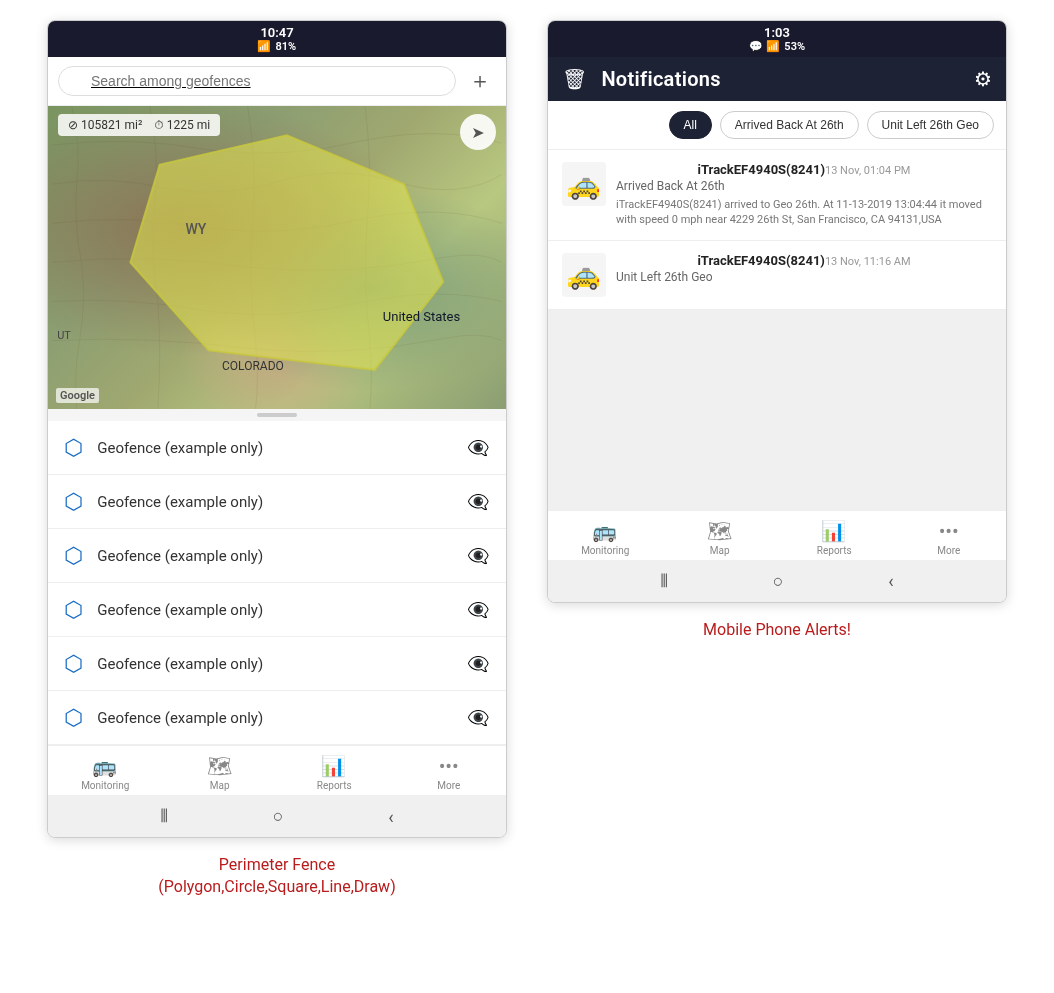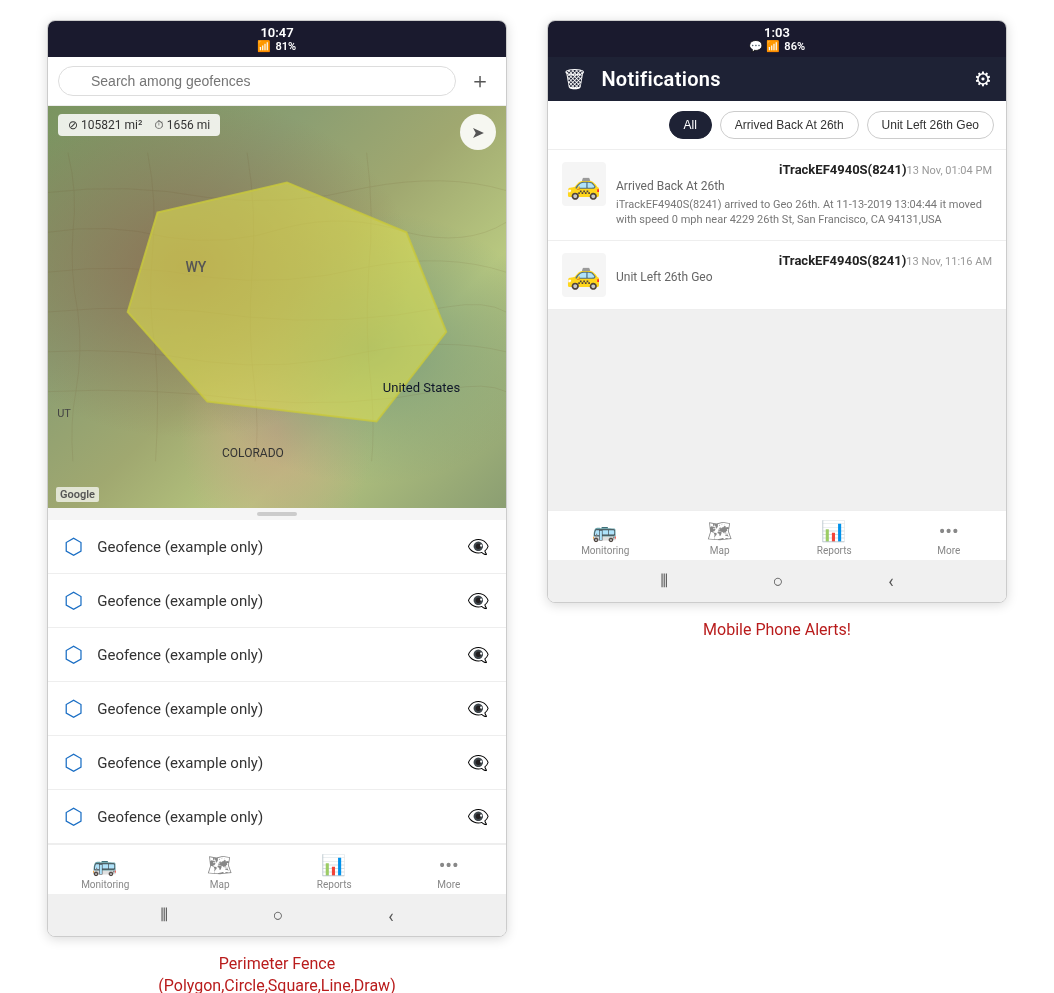--- a/index.html
+++ b/index.html
@@ -72,20 +72,21 @@
       font-size: 14px;
       color: #888;
       background: #fff;
       position: relative;
     }
     .search-wrapper {
       flex: 1;
       position: relative;
       display: flex;
       align-items: flex-end;
+      text-decoration: underline;
     }
     .search-icon-inner {
       position: absolute;
       left: 10px;
       color: #888;
       font-size: 14px;
     }
     .add-btn {
       width: 32px;
       height: 32px;
@@ -95,21 +96,21 @@
       color: #555;
       cursor: pointer;
       display: flex;
       align-items: center;
       justify-content: center;
     }
 
     .map-area {
       position: relative;
       width: 100%;
-      height: 402px;
+      height: 303px;
       overflow: hidden;
       background: #6b8e6b;
     }
 
     .map-bg {
       width: 100%;
       height: 100%;
       background: 
         radial-gradient(ellipse at 30% 40%, #8b7355 0%, transparent 50%),
         radial-gradient(ellipse at 70% 60%, #7a9b7a 0%, transparent 40%),
@@ -327,21 +328,21 @@
       display: flex;
       align-items: center;
       justify-content: center;
       font-size: 28px;
     }
     .notif-content {
       flex: 1;
     }
     .notif-top-row {
       display: flex;
-      justify-content: flex-end;
+      justify-content: center;
       align-items: baseline;
       margin-bottom: 2px;
     }
     .notif-device {
       font-size: 13px;
       font-weight: 700;
       color: #222;
     }
     .notif-time {
       font-size: 11px;
@@ -413,21 +414,21 @@
             <path d="M100,0 Q110,50 105,100 Q100,150 108,200 Q112,250 108,310"></path>
             <path d="M200,0 Q210,60 205,120 Q200,180 208,240 Q212,280 208,310"></path>
             <path d="M320,0 Q328,60 322,120 Q318,180 325,240 Q328,280 325,310"></path>
           </g>
 
           <polygon points="110,60 240,30 360,80 400,180 330,270 160,250 80,160" fill="rgba(230,230,80,0.55)" stroke="rgba(200,200,60,0.8)" stroke-width="2"></polygon>
         </svg>
 
         <div class="map-stats">
           <span>⊘ <span>105821 mi²</span></span>
-          <span>⏱ <span>1656 mi</span></span>
+          <span>⏱ <span>1225 mi</span></span>
         </div>
 
         <div class="compass-btn">➤</div>
 
         <div class="map-label-wy">WY</div>
         <div class="map-label-us">United States</div>
         <div class="map-label-colorado">COLORADO</div>
         <div class="map-label-ut">UT</div>
         <div class="google-logo">Google</div>
       </div>
@@ -501,21 +502,21 @@
   </div>
 
   <div class="screen-wrapper">
     <div class="phone-frame">
 
       <div class="status-bar">
         <span class="time">1:03</span>
         <div class="icons">
           <span>💬</span>
           <span>📶</span>
-          <span>86%</span>
+          <span>53%</span>
         </div>
       </div>
 
       <div class="notif-header">
         <span class="header-icon">🗑</span>
         <span class="notif-title">Notifications</span>
         <span class="header-icon">⚙</span>
       </div>
 
       <div class="filter-tabs">

